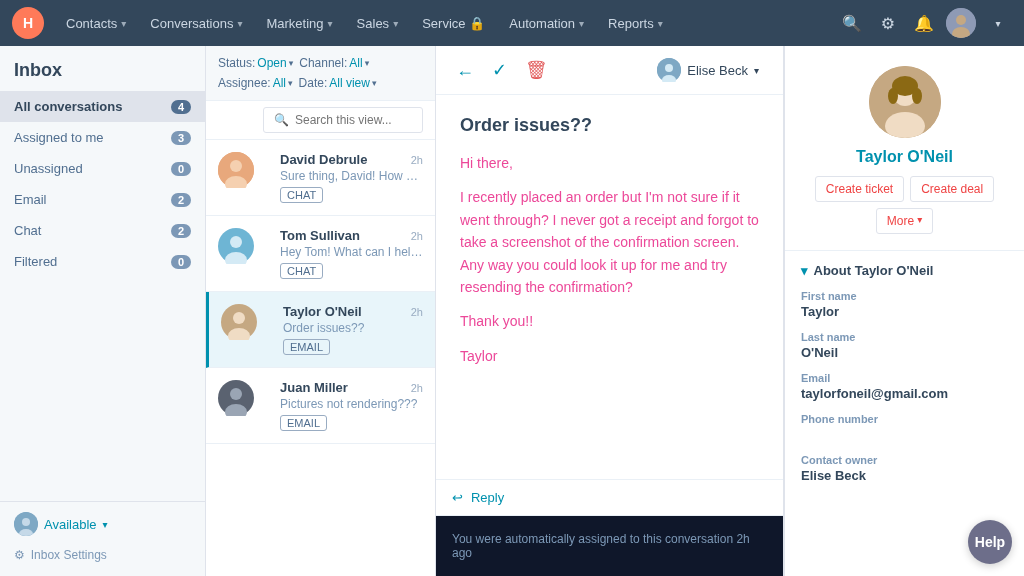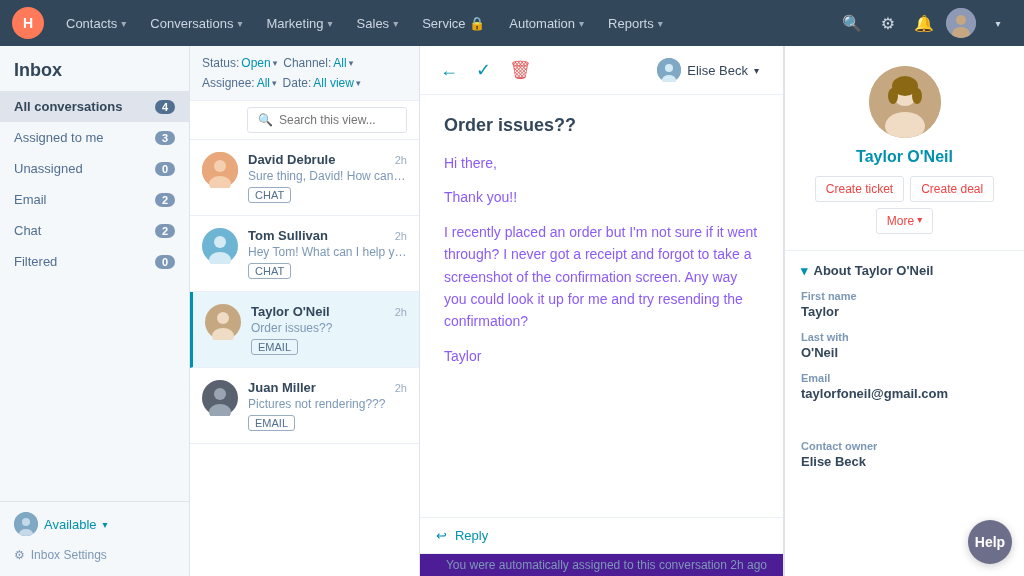--- a/index.html
+++ b/index.html
@@ -51,21 +51,21 @@
     }
 
     
     .main-layout {
       display: flex;
       height: calc(576px - 46px);
     }
 
     
     .left-sidebar {
-      width: 190px;
+      width: 206px;
       background: #f5f8fa;
       border-right: 1px solid #dfe3eb;
       display: flex;
       flex-direction: column;
       flex-shrink: 0;
     }
     .sidebar-header {
       padding: 14px 14px 10px;
     }
     .sidebar-title {
@@ -155,21 +155,21 @@
     }
     .conv-item.active { background: #e8f5fa; border-left: 3px solid #0091ae; }
     .conv-avatar-initials {
       width: 36px; height: 36px;
       border-radius: 50%;
       display: flex; align-items: center; justify-content: center;
       font-size: 14px; font-weight: 600;
       color: white;
       flex-shrink: 0;
     }
-    .conv-content { flex: 1; min-width: 0; }
+    .conv-content { flex: 1; min-width: 0; margin-left: 16px; }
     .conv-top {
       display: flex; justify-content: space-between; align-items: center;
       margin-bottom: 2px;
     }
     .conv-name { font-weight: 600; color: #33475b; font-size: 13px; }
     .conv-time { font-size: 11px; color: #99acc2; flex-shrink: 0; }
     .conv-preview { font-size: 12px; color: #7c98b6; white-space: nowrap; overflow: hidden; text-overflow: ellipsis; margin-bottom: 4px; }
     .conv-tag {
       display: inline-block;
       border: 1px solid #99acc2;
@@ -225,38 +225,38 @@
       overflow-y: auto;
       padding: 20px 24px;
     }
     .email-subject {
       font-size: 18px;
       font-weight: 700;
       color: #33475b;
       margin-bottom: 16px;
     }
     .email-body {
-      color: #8b5cf6;
+      color: #ec4899;
       line-height: 1.6;
       font-size: 14px;
     }
     .email-body p { margin-bottom: 12px; }
     .conv-reply-bar {
       border-top: 1px solid #eaf0f6;
       padding: 10px 16px;
       display: flex; align-items: center; gap: 8px;
       color: #0091ae; cursor: pointer; font-size: 13px;
       background: white;
     }
     .conv-auto-note {
-      background: #4c1d95;
-      padding: 4px 16px;
+      background: #0f172a;
+      padding: 16px 16px;
       font-size: 12px;
       color: #7c98b6;
-      text-align: right;
+      text-align: left;
       border-top: 1px solid #eaf0f6;
     }
 
     
     .right-panel {
       width: 240px;
       background: white;
       border-left: 1px solid #dfe3eb;
       overflow-y: auto;
       flex-shrink: 0;
@@ -574,22 +574,22 @@
           </svg>
         </div>
         <span>Elise Beck</span>
         <span style="font-size:10px;">▾</span>
       </div>
     </div>
     <div class="conv-body">
       <div class="email-subject">Order issues??</div>
       <div class="email-body">
         <p>Hi there,</p>
+        <p>I recently placed an order but I'm not sure if it went through? I never got a receipt and forgot to take a screenshot of the confirmation screen. Any way you could look it up for me and try resending the confirmation?</p>
         <p>Thank you!!</p>
-        <p>I recently placed an order but I'm not sure if it went through? I never got a receipt and forgot to take a screenshot of the confirmation screen. Any way you could look it up for me and try resending the confirmation?</p>
         <p>Taylor</p>
       </div>
     </div>
     <div class="conv-reply-bar">
       <span>↩</span>
       <span>Reply</span>
     </div>
     <div class="conv-auto-note">You were automatically assigned to this conversation 2h ago</div>
   </main>
 
@@ -619,28 +619,29 @@
     <div class="contact-section">
       <div class="contact-section-header">
         <span style="color:#0091ae;">▾</span>
         <span>About Taylor O'Neil</span>
       </div>
       <div class="contact-field">
         <div class="contact-field-label">First name</div>
         <div class="contact-field-value">Taylor</div>
       </div>
       <div class="contact-field">
-        <div class="contact-field-label">Last with</div>
+        <div class="contact-field-label">Last name</div>
         <div class="contact-field-value">O'Neil</div>
       </div>
       <div class="contact-field">
         <div class="contact-field-label">Email</div>
         <div class="contact-field-value">taylorfoneil@gmail.com</div>
       </div>
       <div class="contact-field">
+        <div class="contact-field-label">Phone number</div>
         <div class="contact-field-value">&nbsp;</div>
       </div>
       <div class="contact-field">
         <div class="contact-field-label">Contact owner</div>
         <div class="contact-field-value">Elise Beck</div>
       </div>
     </div>
   </aside>
 </div>
 

